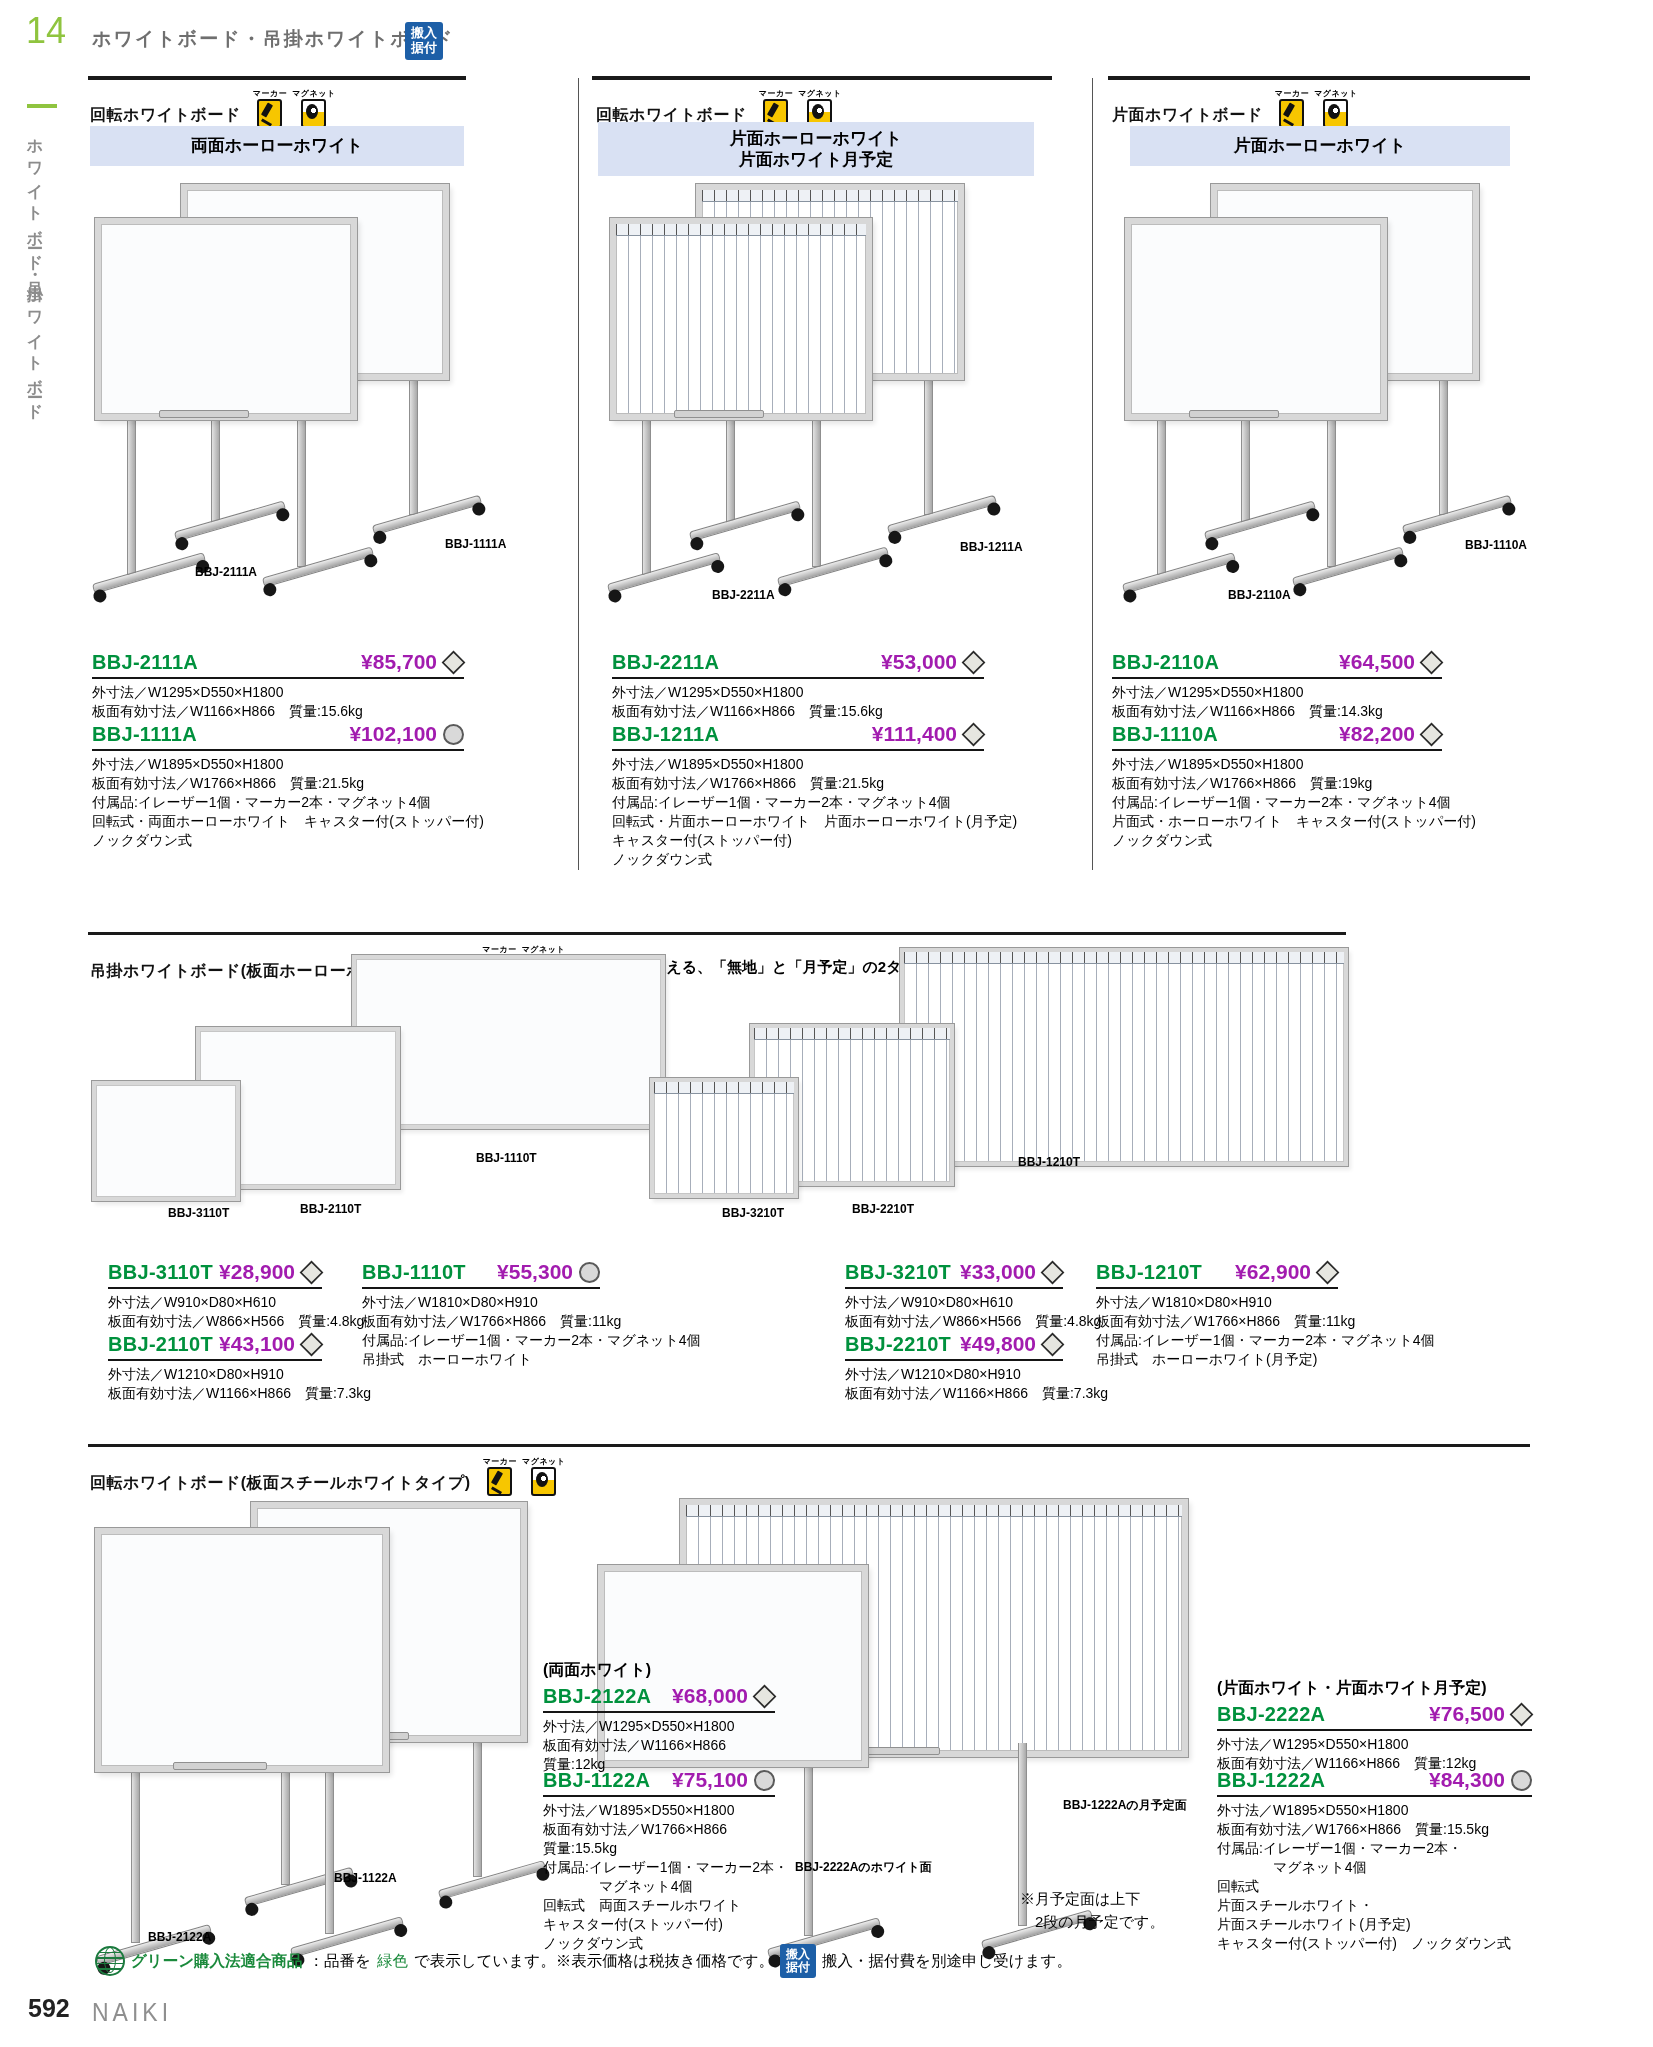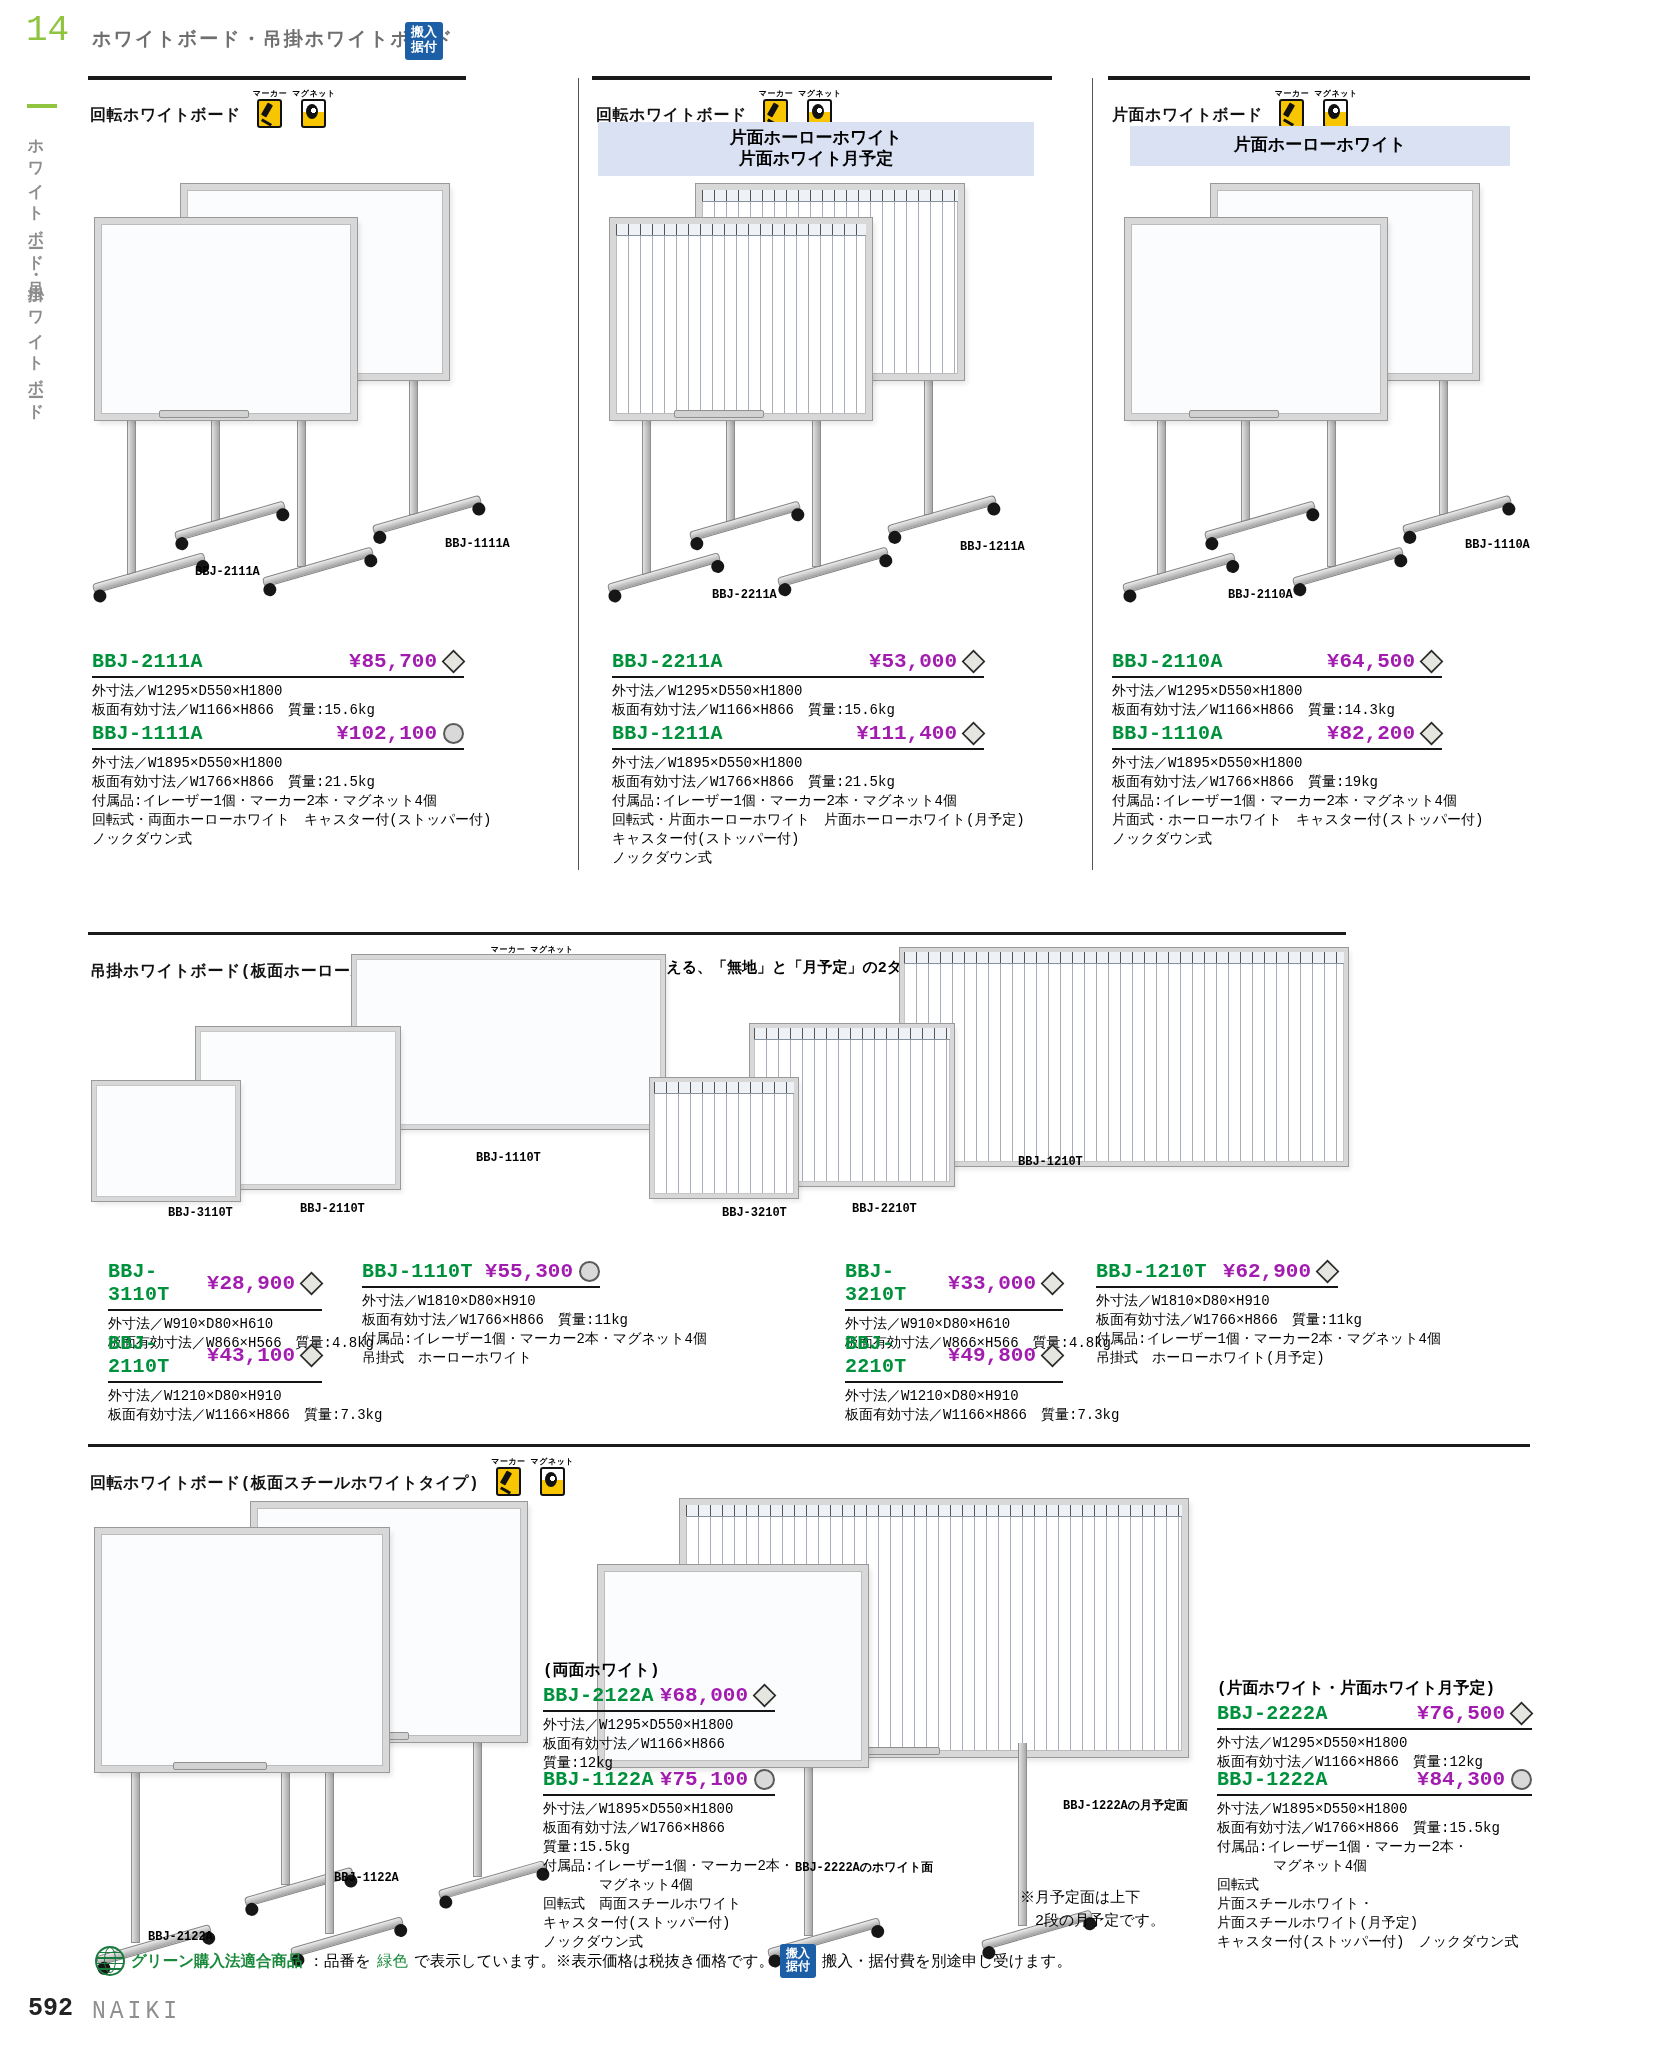--- a/index.html
+++ b/index.html
@@ -1,17 +1,17 @@
 <!DOCTYPE html>
 <html><head>
 <meta charset="utf-8">
 <style>
   html,body{margin:0;padding:0;background:#fff;}
   .page{position:relative;width:1653px;height:2047px;background:#fff;overflow:hidden;
-        font-family:Liberation Mono, monospace;color:#111;}
+        font-family:Liberation Sans, sans-serif;color:#111;}
 
   
   .chapnum{position:absolute;left:26px;top:10px;font-size:36px;font-weight:500;color:#8fc43f;}
   .htitle{position:absolute;left:92px;top:26px;font-size:19px;font-weight:700;color:#6f6f6f;letter-spacing:2px;}
   .hdash{position:absolute;left:27px;top:104px;width:30px;height:4px;background:#8fc43f;}
   .sidebar-text{position:absolute;left:24px;top:128px;writing-mode:vertical-rl;font-size:16px;
         font-weight:700;color:#8c8c8c;letter-spacing:4px;}
   .bluebadge{background:#1d5fa7;color:#fff;font-weight:700;text-align:center;border-radius:3px;
         display:flex;align-items:center;justify-content:center;white-space:pre-line;line-height:1.12;}
   .badge-abs{position:absolute;left:405px;top:22px;width:38px;height:38px;font-size:13px;}
@@ -142,20 +142,21 @@
           <i class="lbl">マーカー</i>
           <i class="box marker"></i>
         </span>
       <span class="pi">
           <i class="lbl">マグネット</i>
           <i class="box magnet"></i>
         </span>
     </span>
   </div>
 
+  <div class="banner" style="left:90px;top:126px;width:374px;height:40px;">両面ホーローホワイト</div>
   <div class="banner" style="left:598px;top:122px;width:436px;height:54px;">片面ホーローホワイト
 片面ホワイト月予定</div>
   <div class="banner" style="left:1130px;top:126px;width:380px;height:40px;">片面ホーローホワイト</div>
 
   <div class="fig" style="left:95px;top:170px;width:370px;height:470px;">
     <div class="leg" style="left:116px;top:204px;height:148px;"></div>
     <div class="leg" style="left:314px;top:200px;height:144px;"></div>
     <div class="foot" style="left:78px;top:346px;width:112px;"></div>
     <div class="foot" style="left:276px;top:340px;width:110px;"></div>
     <div class="wb" style="left:86px;top:14px;width:256px;height:184px;"></div>

